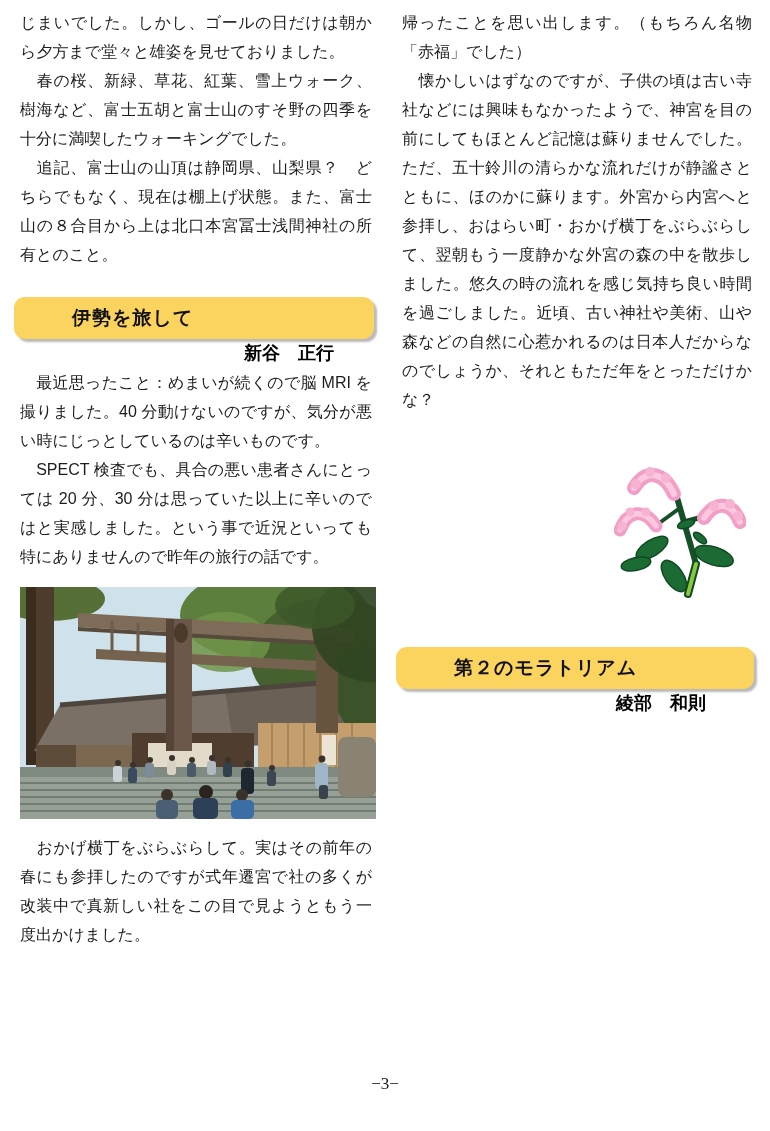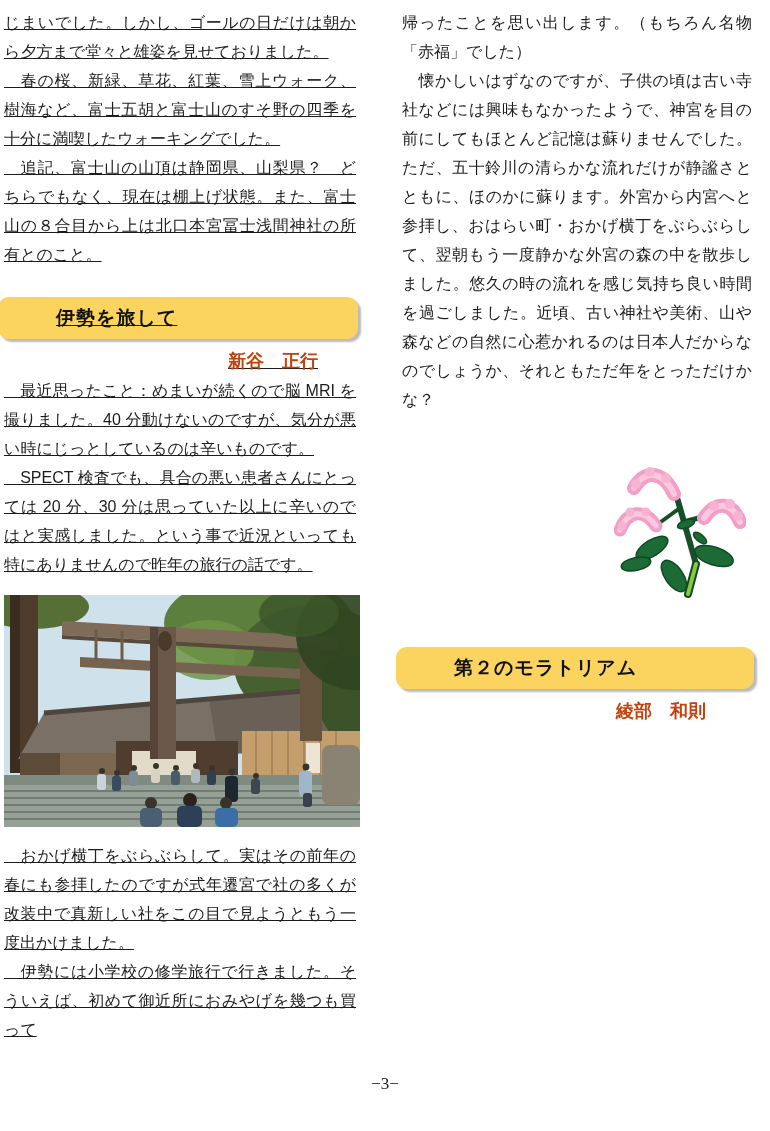--- a/index.html
+++ b/index.html
@@ -5,21 +5,21 @@
   html,body{margin:0;padding:0;background:#ffffff;}
   .page{
     position:relative;
     width:770px;height:1131px;
     background:#ffffff;
     font-family:"Liberation Sans","DejaVu Sans",sans-serif;
     color:#1c1c1c;
     overflow:hidden;
   }
   .col{position:absolute;top:8px;}
-  .col-left{left:4px;width:352px;text-decoration:underline;}
+  .col-left{left:20px;width:352px;}
   .col-right{left:402px;width:350px;}
   p.body{
     margin:0;
     font-size:16px;
     line-height:29px;
     text-align:justify;
     text-justify:inter-ideograph;
     word-break:break-all;
   }
   .section-header{
@@ -33,27 +33,26 @@
     display:flex;
     align-items:center;
     box-sizing:border-box;
     padding-left:58px;
     font-size:19px;
     font-weight:bold;
     color:#111111;
     letter-spacing:1px;
   }
   .author{
-    margin-top:8px;
     font-size:18px;
     font-weight:bold;
     text-align:right;
     padding-right:38px;
     line-height:29px;
-    color:#c2410c;
+    color:#000000;
   }
   .photo-wrap{margin-top:16px;width:356px;height:232px;}
   .flower-wrap{
     margin-top:50px;
     width:100%;
     display:flex;
     justify-content:flex-end;
     padding-right:6px;
     box-sizing:border-box;
   }
@@ -173,21 +172,20 @@
           <circle cx="222" cy="208" r="6" fill="#3a332c"></circle>
           <rect x="211" y="213" width="23" height="19" rx="5" fill="#3b6ea5"></rect>
         </g>
 
         <ellipse cx="352" cy="40" rx="60" ry="55" fill="#2f4420" opacity="0.9"></ellipse>
         <ellipse cx="295" cy="18" rx="40" ry="24" fill="#3c5729" opacity="0.85"></ellipse>
       </svg>
     </div>
 
     <p class="body" style="margin-top:14px;">　おかげ横丁をぶらぶらして。実はその前年の春にも参拝したのですが式年遷宮で社の多くが改装中で真新しい社をこの目で見ようともう一度出かけました。</p>
-    <p class="body">　伊勢には小学校の修学旅行で行きました。そういえば、初めて御近所におみやげを幾つも買って</p>
   </div>
 
   <div class="col col-right">
     <p class="body">帰ったことを思い出します。（もちろん名物「赤福」でした）</p>
     <p class="body">　懐かしいはずなのですが、子供の頃は古い寺社などには興味もなかったようで、神宮を目の前にしてもほとんど記憶は蘇りませんでした。ただ、五十鈴川の清らかな流れだけが静謐さとともに、ほのかに蘇ります。外宮から内宮へと参拝し、おはらい町・おかげ横丁をぶらぶらして、翌朝もう一度静かな外宮の森の中を散歩しました。悠久の時の流れを感じ気持ち良い時間を過ごしました。近頃、古い神社や美術、山や森などの自然に心惹かれるのは日本人だからなのでしょうか、それともただ年をとっただけかな？</p>
 
     <div class="flower-wrap">
       <svg width="132" height="142" viewBox="0 0 132 142" xmlns="http://www.w3.org/2000/svg">
 
         <path d="M62 30 L82 100" stroke="#174f28" stroke-width="6" stroke-linecap="round" fill="none"></path>

